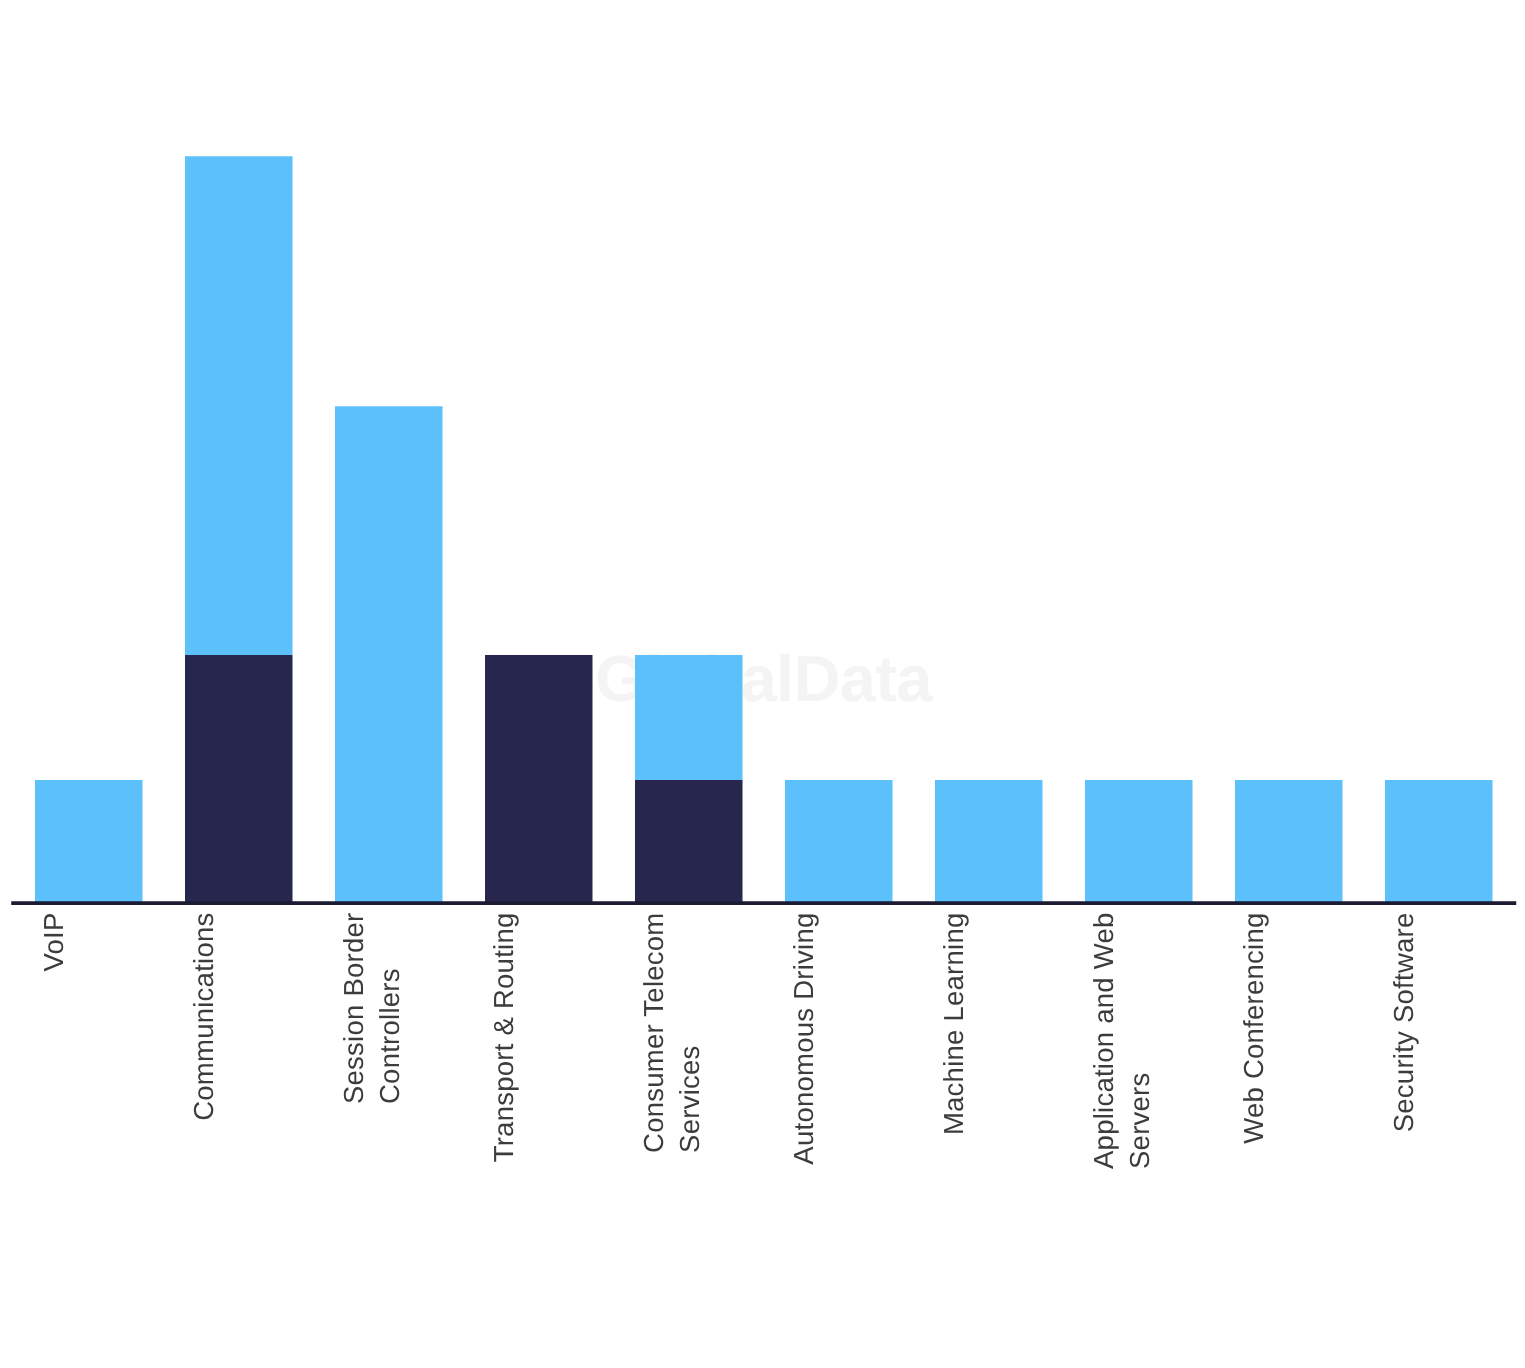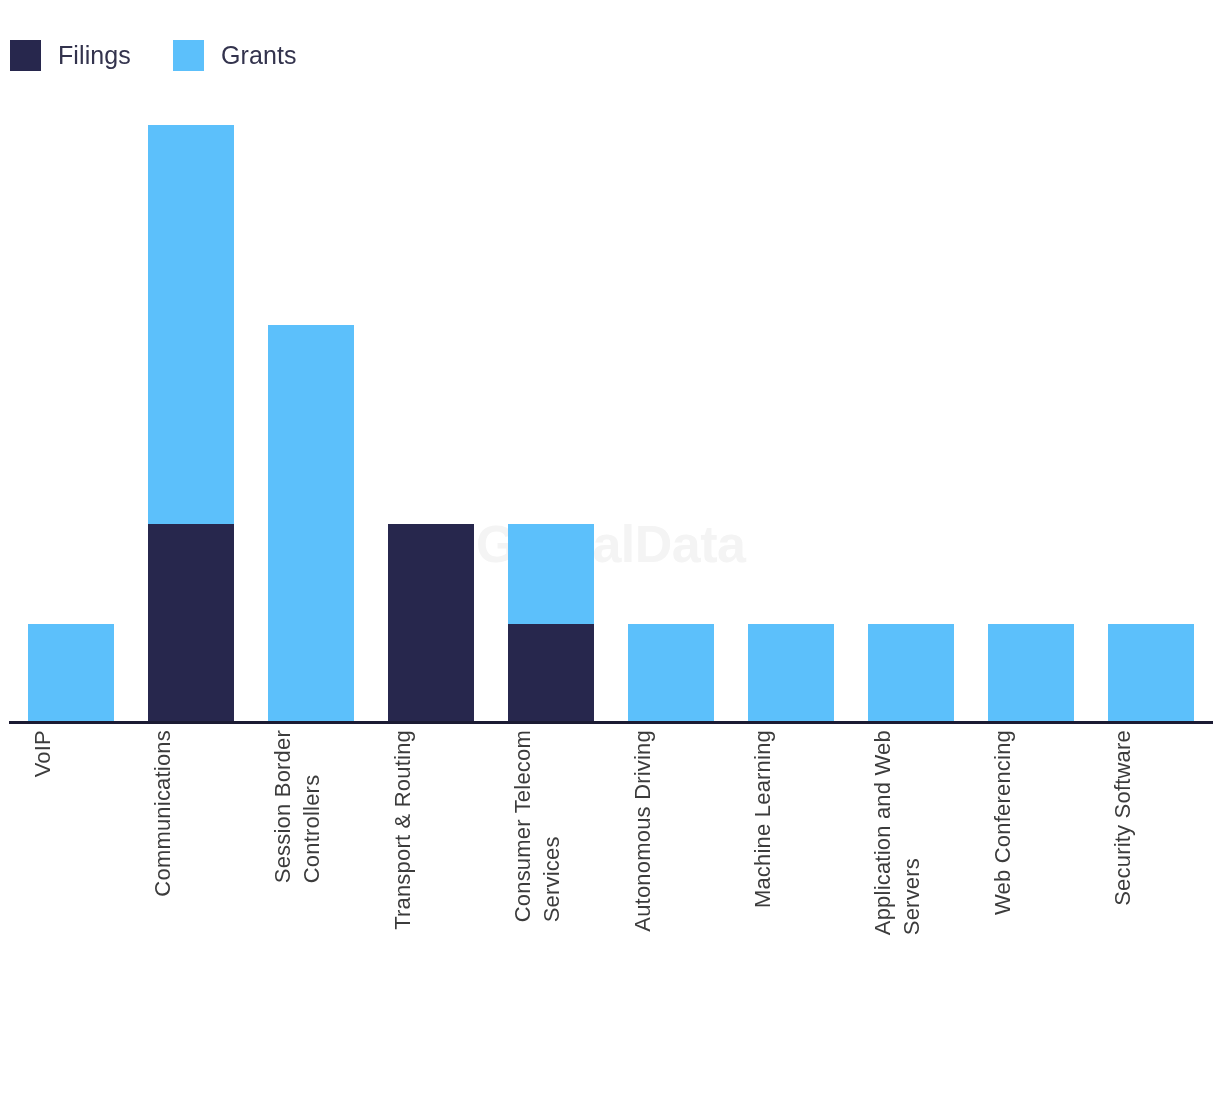--- a/index.html
+++ b/index.html
@@ -47,30 +47,20 @@
     white-space:pre-line;
     text-align:left;
     letter-spacing:0.2px;
   }
 </style>
 </head>
 <body>
 
 <div id="chart-root">
 
-  <div class="legend">
-    <div class="legend-entry">
-      <span class="legend-swatch" style="background: rgb(39, 39, 77);"></span>
-      <span class="legend-label">Filings</span>
-    </div>
-    <div class="legend-entry">
-      <span class="legend-swatch" style="background: rgb(92, 192, 251);"></span>
-      <span class="legend-label">Grants</span>
-    </div>
-  </div>
 
   <div class="plot">
     <div class="watermark" style="color: rgb(244, 244, 244);">GlobalData</div>
     <div id="bars">
         <div class="bar-group" style="left: 28px; width: 86px;">
           <span class="bar-seg" style="height: 99.8px; background: rgb(92, 192, 251);"></span>
         </div>
         <div class="bar-group" style="left: 148px; width: 86px;">
           <span class="bar-seg" style="height: 399.2px; background: rgb(92, 192, 251);"></span>
           <span class="bar-seg" style="height: 199.6px; background: rgb(39, 39, 77);"></span>

